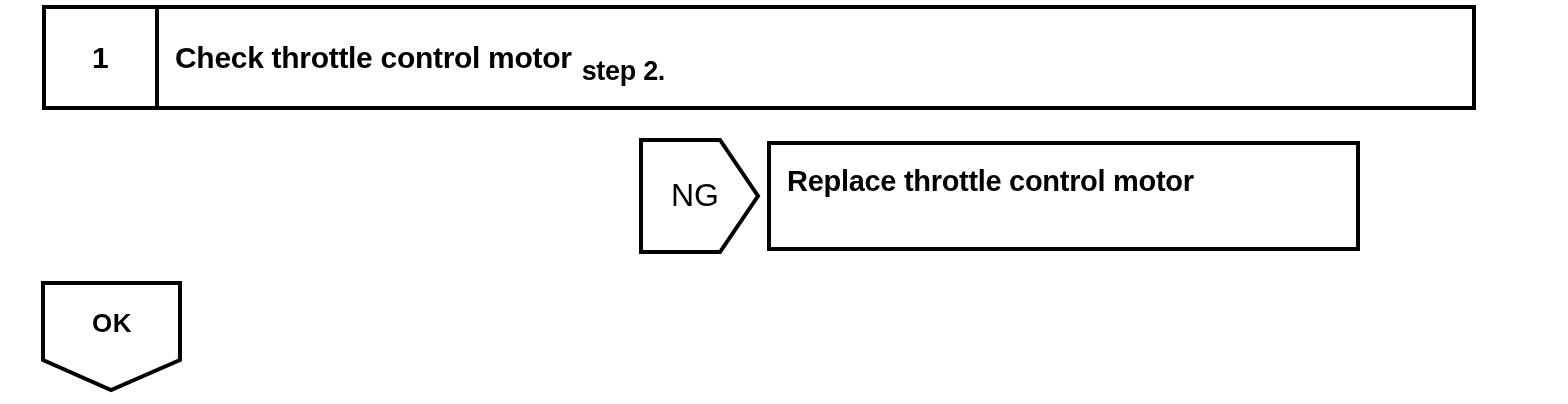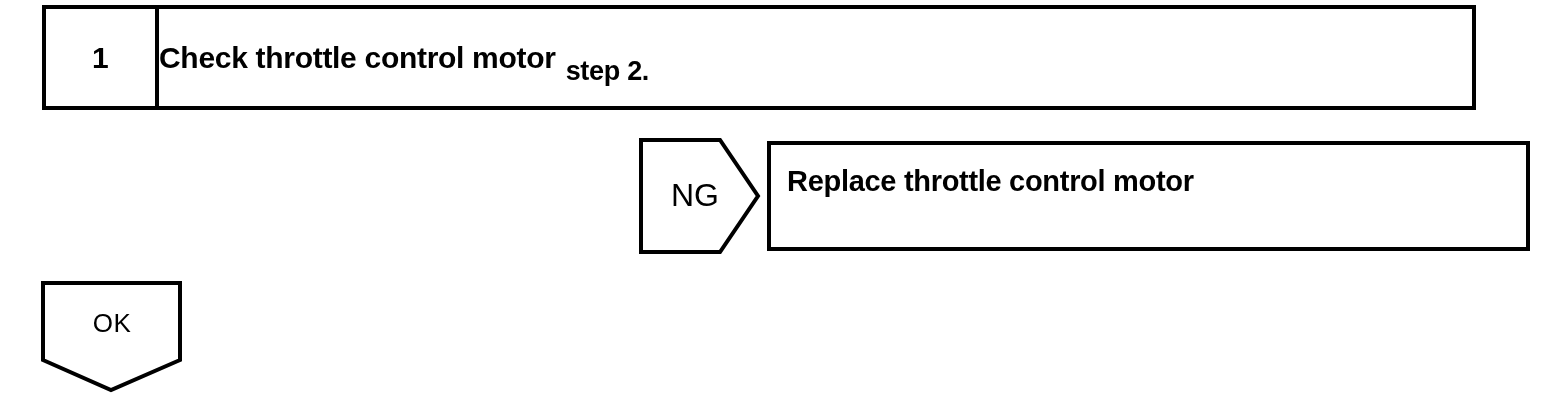--- a/index.html
+++ b/index.html
@@ -37,21 +37,21 @@
   }
   .step-number {
     font-size: 30px;
     font-weight: bold;
     letter-spacing: 0.5px;
   }
   .step-text {
     flex: 1;
     display: flex;
     align-items: center;
-    padding-left: 0;
+    padding-left: 16px;
     white-space: nowrap;
   }
   .step-title {
     font-size: 30px;
     font-weight: bold;
     letter-spacing: -0.3px;
   }
   .step-suffix {
     font-size: 27px;
     font-weight: bold;
@@ -75,21 +75,21 @@
     align-items: center;
     justify-content: center;
     font-size: 32px;
     font-weight: normal;
   }
 
   
   .action-box {
     position: absolute;
     left: 767px; top: 141px;
-    width: 763px; height: 110px;
+    width: 593px; height: 110px;
     border: 4px solid #000000;
     background: #ffffff;
     padding: 20px 16px 8px 16px;
   }
   .action-text {
     font-size: 29px;
     font-weight: bold;
     letter-spacing: -0.3px;
     white-space: nowrap;
   }
@@ -102,21 +102,21 @@
   }
   .ok-shape svg { display: block; }
   .ok-label {
     position: absolute;
     left: 0; top: 14px;
     width: 142px; height: 56px;
     display: flex;
     align-items: center;
     justify-content: center;
     font-size: 26px;
-    font-weight: normal;
+    font-weight: bold;
     letter-spacing: 0.5px;
   }
 </style>
 </head>
 <body>
 
 <div class="canvas">
 
   <div class="step-box">
     <div class="step-number-cell">

